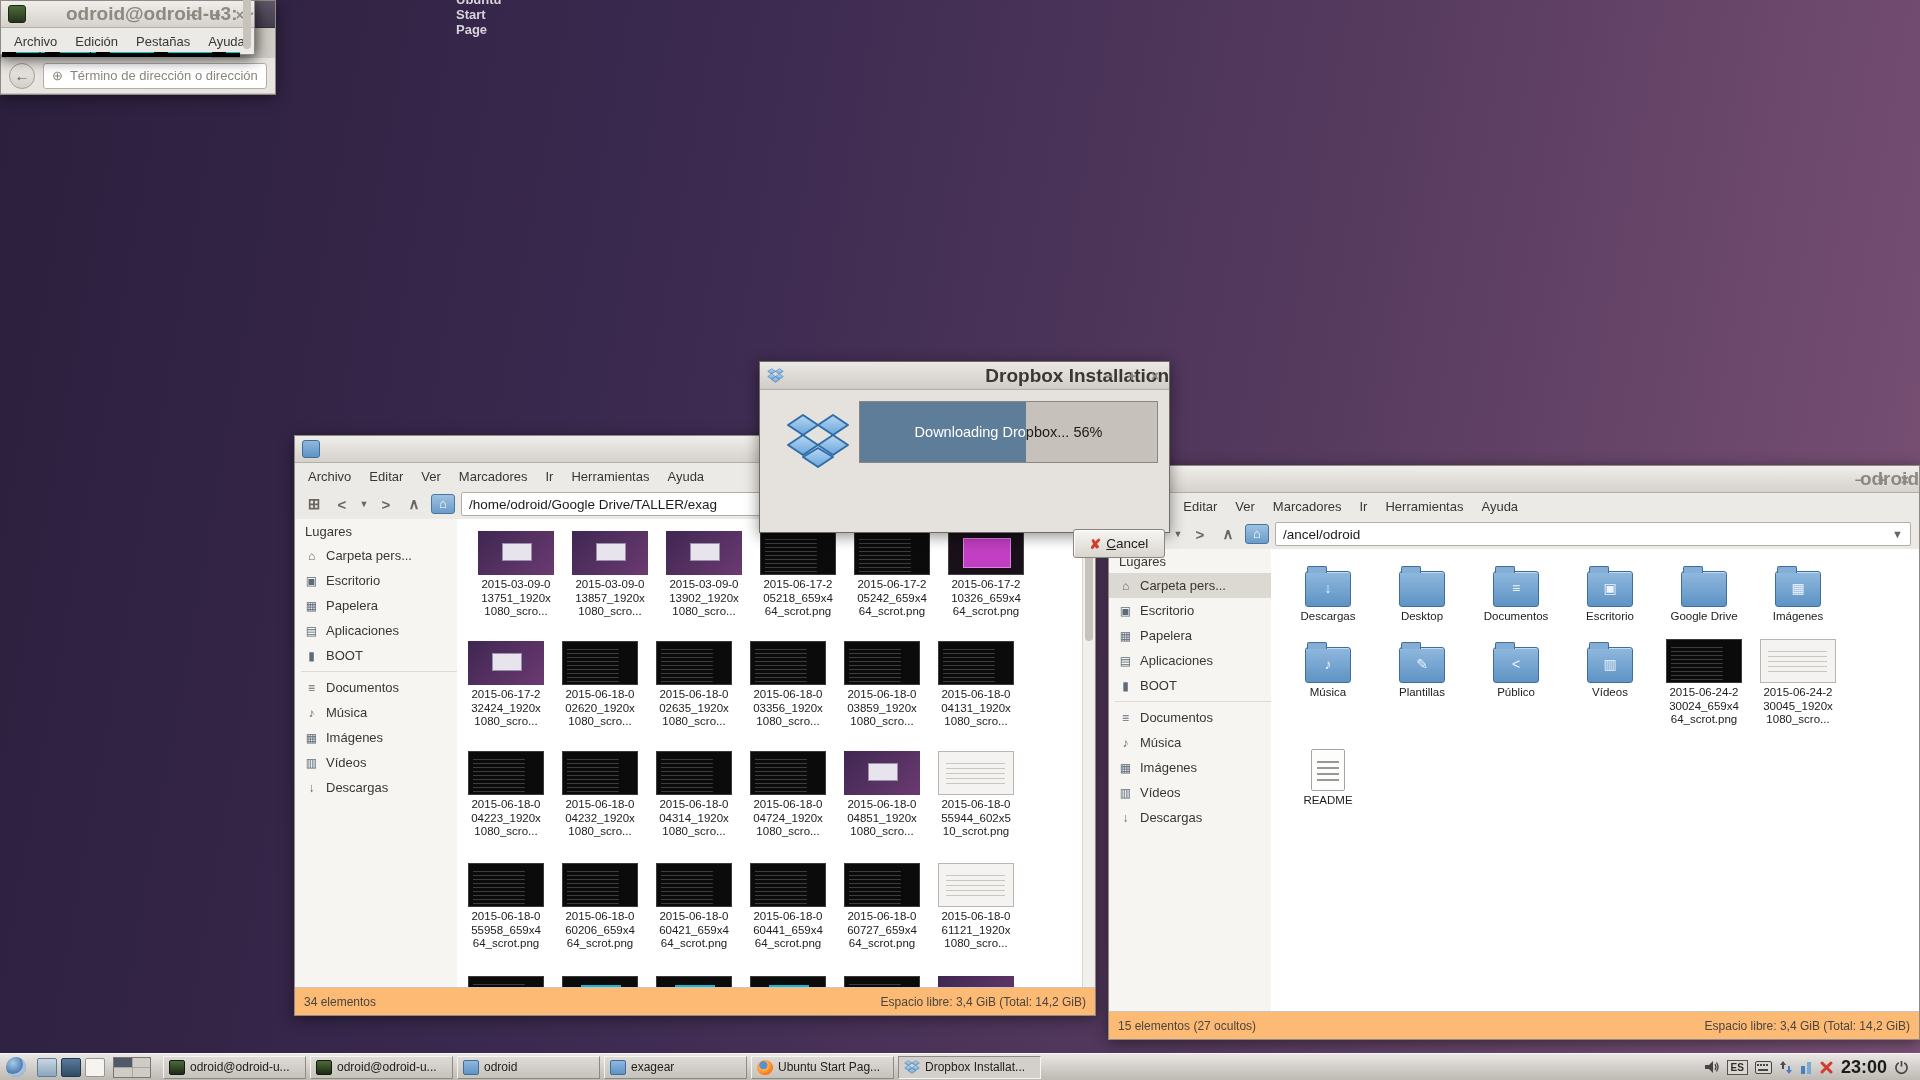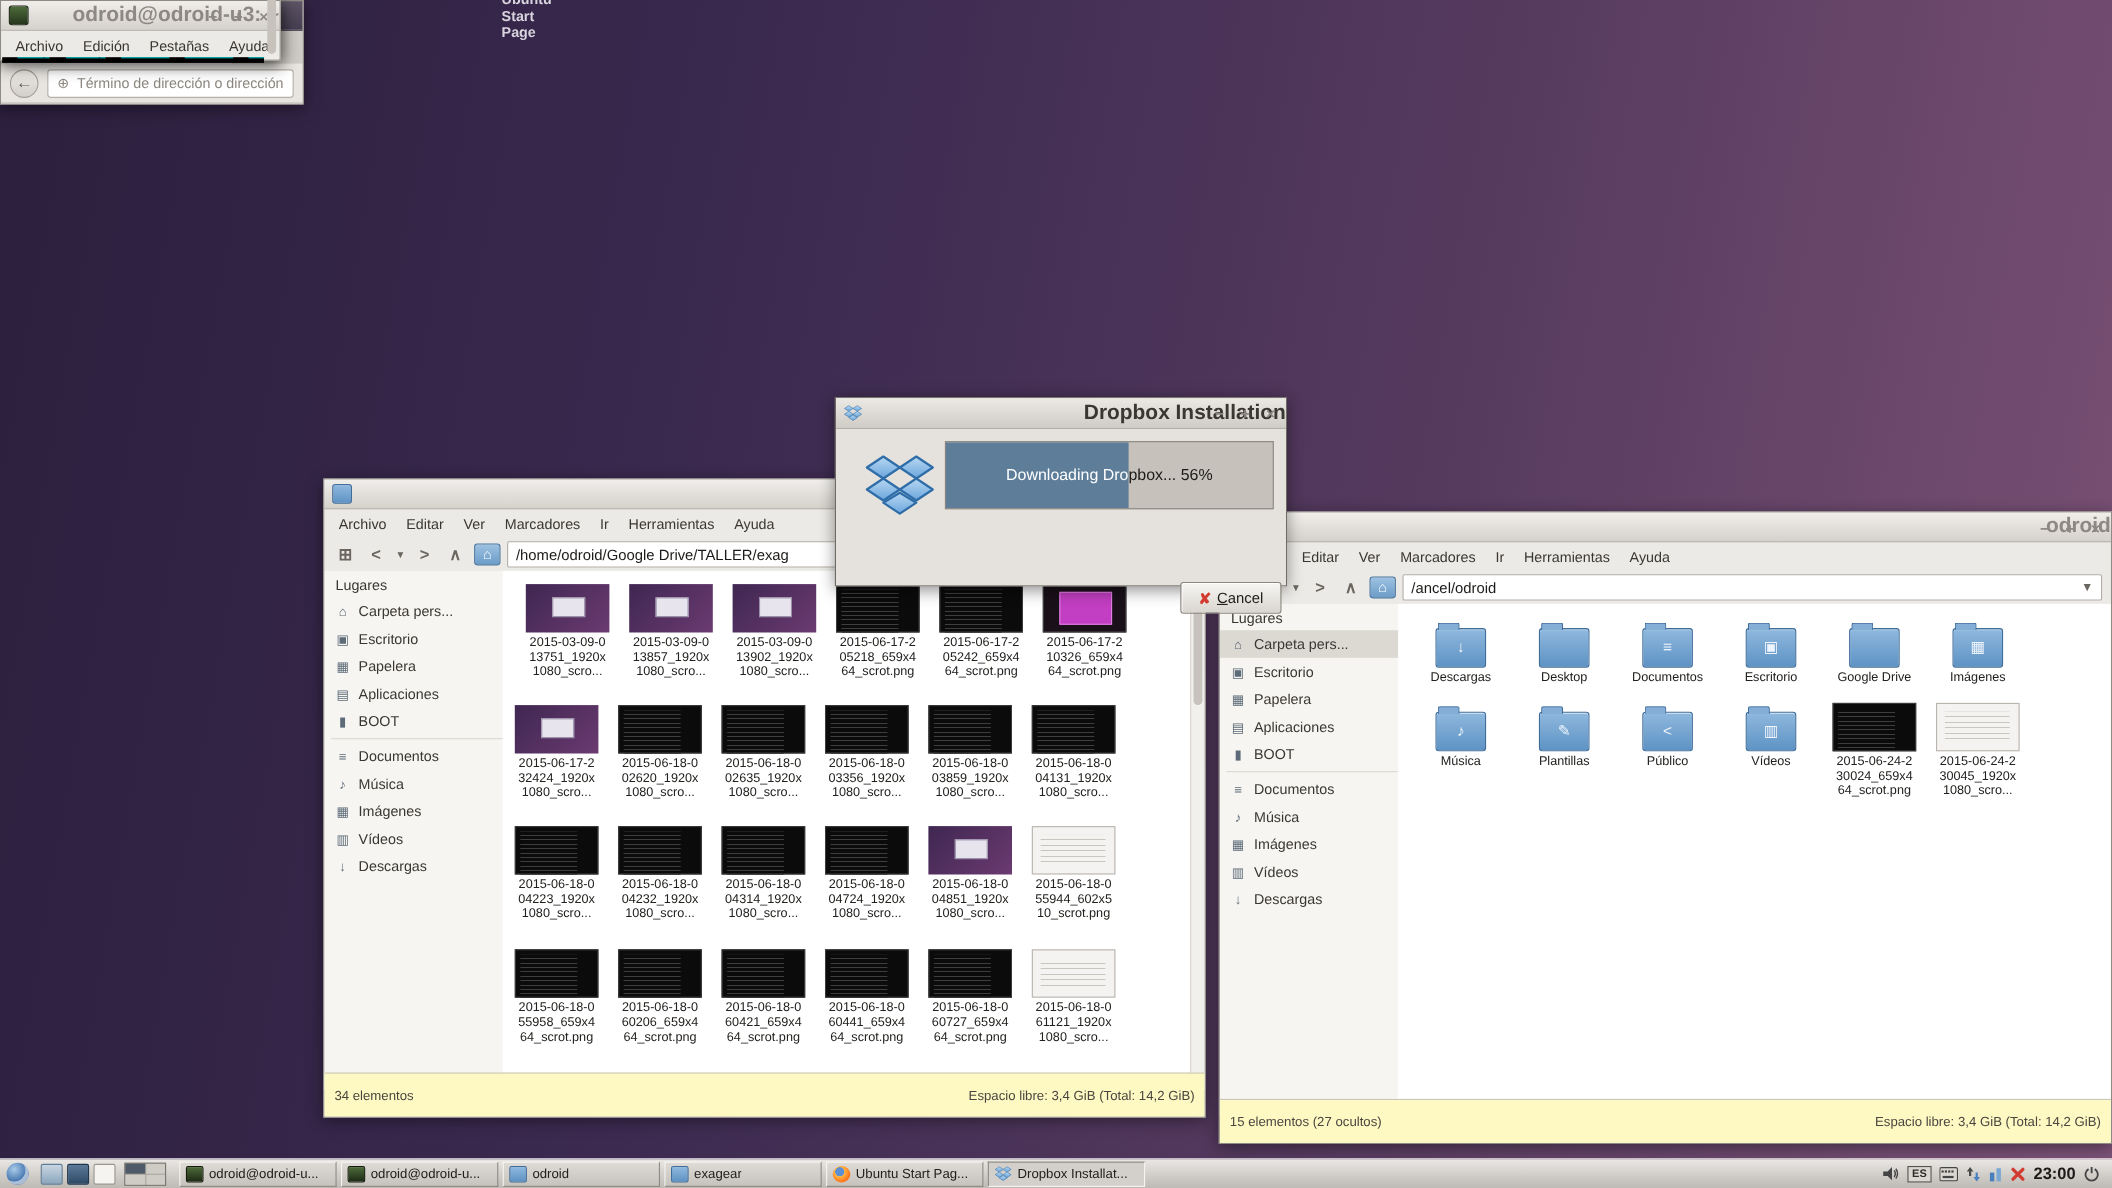--- a/index.html
+++ b/index.html
@@ -40,21 +40,21 @@
   .sidebar{position:absolute;left:0;top:0;bottom:0;width:182px;background:#f6f5f2;border-right:1px solid #d5d1cb;
     font-size:13px;color:#3a3732;overflow:hidden}
   .placehdr{display:flex;align-items:center;justify-content:space-between;padding:5px 10px 4px 10px;color:#3a3732}
   .place{display:flex;align-items:center;gap:7px;height:25px;padding-left:9px}
   .place.sel{background:#dcd8d2}
   .place .pic{width:15px;text-align:center;color:#5d6b78;font-size:12px}
   .place .eject{margin-left:auto;margin-right:8px;font-size:9px;color:#55524d}
   .psep{height:1px;background:#ddd9d3;margin:3px 6px}
   .listarea{position:absolute;left:162px;right:0;top:0;bottom:0;background:#fff;overflow:hidden}
   .fm1scroll{position:absolute;right:0;width:13px;top:0;bottom:0;background:#f2f0ed;border-left:1px solid #d8d4cf}
-  .statusbar{position:absolute;left:0;right:0;bottom:0;height:40px;background:#fef9c3;border-top:1px solid #c9c5bf;
+  .statusbar{position:absolute;left:0;right:0;bottom:0;height:28px;background:#fdba74;border-top:1px solid #c9c5bf;
     display:flex;align-items:center;justify-content:space-between;padding:0 9px;font-size:12px;color:#4a463f}
   .grow{position:absolute;display:flex}
   .fitem{width:94px;text-align:center;font-size:11.5px;line-height:13.5px;color:#23211e}
   .fname{white-space:pre-line;margin-top:3px}
   .th{width:76px;height:44px;margin:0 auto;position:relative;overflow:hidden}
   .th.purple{background:linear-gradient(135deg,#3f2751,#6b3a71)}
   .th.purple .w{position:absolute;left:24px;top:12px;width:30px;height:18px;background:#e8e4ee;border:1px solid #9a90a8}
   .th.dark{background:#0b0b0b;border:1px solid #3a3a3a;
     background-image:repeating-linear-gradient(#0b0b0b 0 3px,rgba(190,195,185,.28) 3px 4px);background-size:70% 100%;background-repeat:no-repeat;background-position:4px 4px}
   .th.pink{background:#191019;border:1px solid #444}
@@ -126,21 +126,21 @@
     border:1px solid;border-color:#f5f4f2 #8d8a84 #8d8a84 #f5f4f2;background:linear-gradient(#dedbd6,#c6c2bc)}
   .tbtn.active{border-color:#8d8a84 #f5f4f2 #f5f4f2 #8d8a84;background:#d3d0cb}
   .tbtn .lbl{white-space:nowrap;overflow:hidden;text-overflow:ellipsis}
   .tbicon{width:16px;height:15px;flex:0 0 auto}
   .tb-terminal{background:linear-gradient(#4d6b3a,#1d2a14);border:1px solid #141d0d;border-radius:2px}
   .tb-folder{background:linear-gradient(#8fb8de,#5e93c4);border:1px solid #3f6d9c;border-radius:2px}
   .tb-firefox{border-radius:50%;background:radial-gradient(circle at 40% 35%,#5b8fd4 0 28%,#ffb444 32%,#ff7a1a 65%,#d95b00 100%)}
   .tray{margin-left:auto;display:flex;align-items:center;gap:7px;padding-right:8px}
   .tray svg{display:block}
   .esbox{border:1px solid #55524d;font-size:10px;font-weight:bold;color:#2f2c28;padding:1px 3px;background:#dad7d2}
-  .clock{font-size:15px;font-weight:bold;color:#1d1b19}
+  .clock{font-size:18px;font-weight:bold;color:#1d1b19}
   .dbx16{width:17px;height:15px}
 </style>
 </head>
 <body>
 
 <div id="screen">
 
   <div class="window" id="win-browser">
     <div class="titlebar">
       <span class="wicon ff"></span>
@@ -667,20 +667,26 @@
             <div class="fitem">
               <div class="iconarea">
                 <div class="th light"></div>
               </div>
               <div class="fname">2015-06-24-2
 30045_1920x
 1080_scro...</div>
             </div>
           </div>
           <div class="grow" style="top: 190px; left: 10px;">
+            <div class="fitem">
+              <div class="iconarea">
+                <div class="txtfile"></div>
+              </div>
+              <div class="fname">README</div>
+            </div>
           </div>
         </div>
     </div>
     <div class="statusbar">
       <span>15 elementos (27 ocultos)</span>
       <span>Espacio libre: 3,4 GiB (Total: 14,2 GiB)</span>
     </div>
   </div>
 
   <div class="window" id="win-dialog" style="left:759px;top:361px;width:411px;height:172px;z-index:5">

